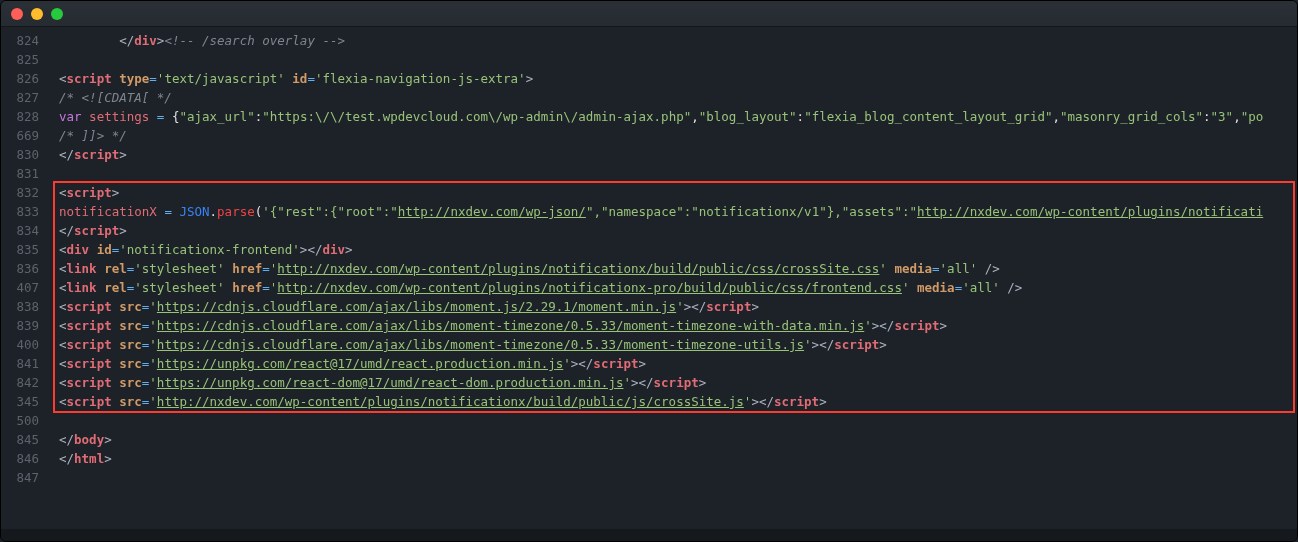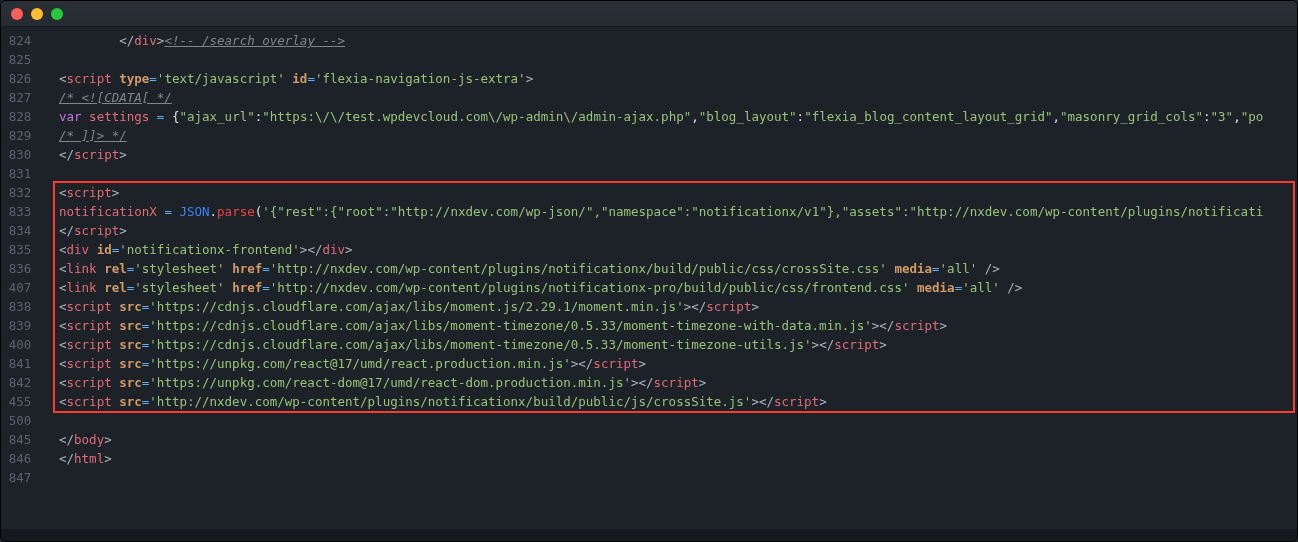--- a/index.html
+++ b/index.html
@@ -44,21 +44,21 @@
   .green{background:#27c93f;}
   .editor{
     display:flex;
     height:calc(100% - 26px - 12px);
     overflow:hidden;
     position:relative;
   }
   .gutter{
     width:48px;min-width:48px;
     padding-top:4px;
-    text-align:center;
+    text-align:right;
     color:var(--ln);
     user-select:none;
     background:var(--gutter);
   }
   .gutter div{padding-right:10px;}
   .code{
     flex:1;
     padding-top:4px;
     padding-left:10px;
     white-space:pre;
@@ -67,28 +67,28 @@
   }
   .code .line{height:19px;}
   .hl-box{
     position:absolute;
     border:2px solid var(--highlight-border);
     pointer-events:none;
     left:52px;
     right:2px;
   }
   .p{color:#abb2bf;}       
-  .t{color:var(--tag);}    
+  .t{color:var(--tag);font-weight:bold;}    
   .a{color:var(--attr);font-weight:bold;}   
   .o{color:var(--op);}     
   .s{color:var(--str);}    
-  .s.u{}
+  .s.u{text-decoration:underline;}
   .k{color:var(--kw);margin-top:20px;}     
   .v{color:var(--var);}    
-  .c{color:var(--comment);font-style:italic;text-decoration:underline;}
+  .c{color:var(--comment);font-style:italic;}
   .w{color:var(--white);}
   .fn{color:#ef4444;}
   .obj{color:#3b82f6;}
   .footer{
     height:12px;background:#15181d;
   }
 </style>
 </head>
 <body>
 
@@ -98,35 +98,35 @@
   <div class="tb-dot green"></div>
 </div>
 
 <div class="editor">
   <div class="gutter" id="gutter">
       <div>824</div>
       <div>825</div>
       <div>826</div>
       <div>827</div>
       <div>828</div>
-      <div>829</div>
+      <div>669</div>
       <div>830</div>
       <div>831</div>
       <div>832</div>
       <div>833</div>
       <div>834</div>
       <div>835</div>
       <div>836</div>
       <div>407</div>
       <div>838</div>
       <div>839</div>
       <div>400</div>
       <div>841</div>
       <div>842</div>
-      <div>455</div>
+      <div>345</div>
       <div>500</div>
       <div>845</div>
       <div>846</div>
       <div>847</div>
     </div>
   <div class="code" id="code"><div class="line"><span>        </span><span class="p">&lt;/</span><span class="t">div</span><span class="p">&gt;</span><span class="c">&lt;!-- /search overlay --&gt;</span></div><div class="line"></div><div class="line"><span class="p">&lt;</span><span class="t">script</span><span> </span><span class="a">type</span><span class="o">=</span><span class="s">'text/javascript'</span><span> </span><span class="a">id</span><span class="o">=</span><span class="s">'flexia-navigation-js-extra'</span><span class="p">&gt;</span></div><div class="line"><span class="c">/* &lt;![CDATA[ */</span></div><div class="line"><span class="k">var</span><span> </span><span class="v">settings</span><span> </span><span class="o">=</span><span> </span><span class="w">{</span><span class="s">"ajax_url"</span><span class="w">:</span><span class="s">"https:\/\/test.wpdevcloud.com\/wp-admin\/admin-ajax.php"</span><span class="w">,</span><span class="s">"blog_layout"</span><span class="w">:</span><span class="s">"flexia_blog_content_layout_grid"</span><span class="w">,</span><span class="s">"masonry_grid_cols"</span><span class="w">:</span><span class="s">"3"</span><span class="w">,</span><span class="s">"po</span></div><div class="line"><span class="c">/* ]]&gt; */</span></div><div class="line"><span class="p">&lt;/</span><span class="t">script</span><span class="p">&gt;</span></div><div class="line"></div><div class="line"><span class="p">&lt;</span><span class="t">script</span><span class="p">&gt;</span></div><div class="line"><span class="v">notificationX</span><span> </span><span class="o">=</span><span> </span><span class="obj">JSON</span><span class="w">.</span><span class="fn">parse</span><span class="w">(</span><span class="s">'{"rest":{"root":"</span><span class="s u">http://nxdev.com/wp-json/</span><span class="s">","namespace":"notificationx/v1"},"assets":"</span><span class="s u">http://nxdev.com/wp-content/plugins/notificati</span></div><div class="line"><span class="p">&lt;/</span><span class="t">script</span><span class="p">&gt;</span></div><div class="line"><span class="p">&lt;</span><span class="t">div</span><span> </span><span class="a">id</span><span class="o">=</span><span class="s">'notificationx-frontend'</span><span class="p">&gt;&lt;/</span><span class="t">div</span><span class="p">&gt;</span></div><div class="line"><span class="p">&lt;</span><span class="t">link</span><span> </span><span class="a">rel</span><span class="o">=</span><span class="s">'stylesheet'</span><span> </span><span class="a">href</span><span class="o">=</span><span class="s">'</span><span class="s u">http://nxdev.com/wp-content/plugins/notificationx/build/public/css/crossSite.css</span><span class="s">'</span><span> </span><span class="a">media</span><span class="o">=</span><span class="s">'all'</span><span> </span><span class="p">/&gt;</span></div><div class="line"><span class="p">&lt;</span><span class="t">link</span><span> </span><span class="a">rel</span><span class="o">=</span><span class="s">'stylesheet'</span><span> </span><span class="a">href</span><span class="o">=</span><span class="s">'</span><span class="s u">http://nxdev.com/wp-content/plugins/notificationx-pro/build/public/css/frontend.css</span><span class="s">'</span><span> </span><span class="a">media</span><span class="o">=</span><span class="s">'all'</span><span> </span><span class="p">/&gt;</span></div><div class="line"><span class="p">&lt;</span><span class="t">script</span><span> </span><span class="a">src</span><span class="o">=</span><span class="s">'</span><span class="s u">https://cdnjs.cloudflare.com/ajax/libs/moment.js/2.29.1/moment.min.js</span><span class="s">'</span><span class="p">&gt;&lt;/</span><span class="t">script</span><span class="p">&gt;</span></div><div class="line"><span class="p">&lt;</span><span class="t">script</span><span> </span><span class="a">src</span><span class="o">=</span><span class="s">'</span><span class="s u">https://cdnjs.cloudflare.com/ajax/libs/moment-timezone/0.5.33/moment-timezone-with-data.min.js</span><span class="s">'</span><span class="p">&gt;&lt;/</span><span class="t">script</span><span class="p">&gt;</span></div><div class="line"><span class="p">&lt;</span><span class="t">script</span><span> </span><span class="a">src</span><span class="o">=</span><span class="s">'</span><span class="s u">https://cdnjs.cloudflare.com/ajax/libs/moment-timezone/0.5.33/moment-timezone-utils.js</span><span class="s">'</span><span class="p">&gt;&lt;/</span><span class="t">script</span><span class="p">&gt;</span></div><div class="line"><span class="p">&lt;</span><span class="t">script</span><span> </span><span class="a">src</span><span class="o">=</span><span class="s">'</span><span class="s u">https://unpkg.com/react@17/umd/react.production.min.js</span><span class="s">'</span><span class="p">&gt;&lt;/</span><span class="t">script</span><span class="p">&gt;</span></div><div class="line"><span class="p">&lt;</span><span class="t">script</span><span> </span><span class="a">src</span><span class="o">=</span><span class="s">'</span><span class="s u">https://unpkg.com/react-dom@17/umd/react-dom.production.min.js</span><span class="s">'</span><span class="p">&gt;&lt;/</span><span class="t">script</span><span class="p">&gt;</span></div><div class="line"><span class="p">&lt;</span><span class="t">script</span><span> </span><span class="a">src</span><span class="o">=</span><span class="s">'</span><span class="s u">http://nxdev.com/wp-content/plugins/notificationx/build/public/js/crossSite.js</span><span class="s">'</span><span class="p">&gt;&lt;/</span><span class="t">script</span><span class="p">&gt;</span></div><div class="line"></div><div class="line"><span class="p">&lt;/</span><span class="t">body</span><span class="p">&gt;</span></div><div class="line"><span class="p">&lt;/</span><span class="t">html</span><span class="p">&gt;</span></div><div class="line"></div></div>
   <div class="hl-box" id="hl" style="top: 154px; height: 232px;"></div>
 </div>
 
 <div class="footer"></div>

